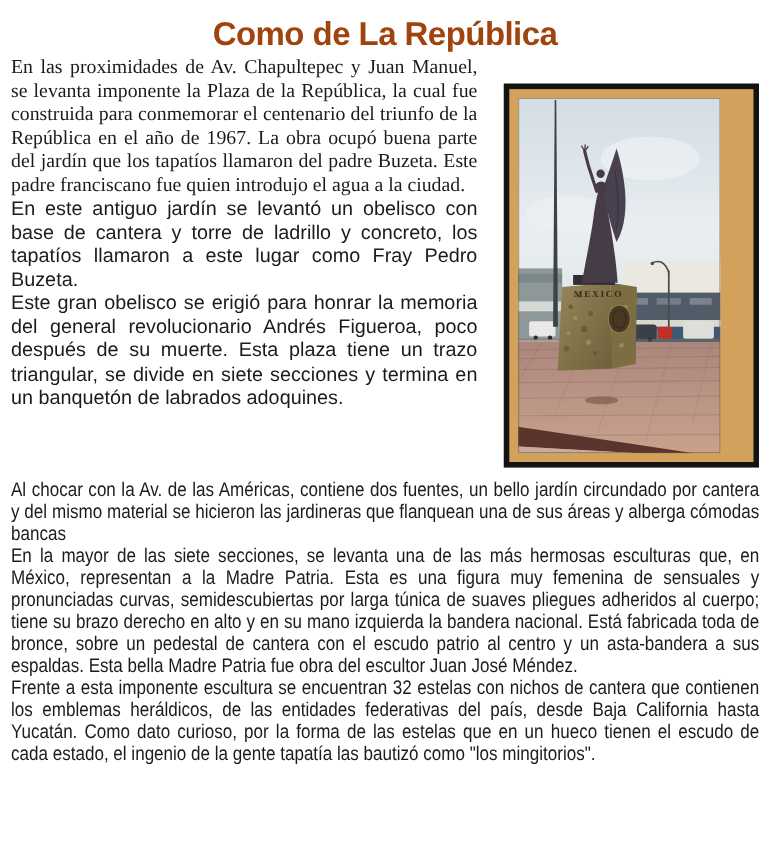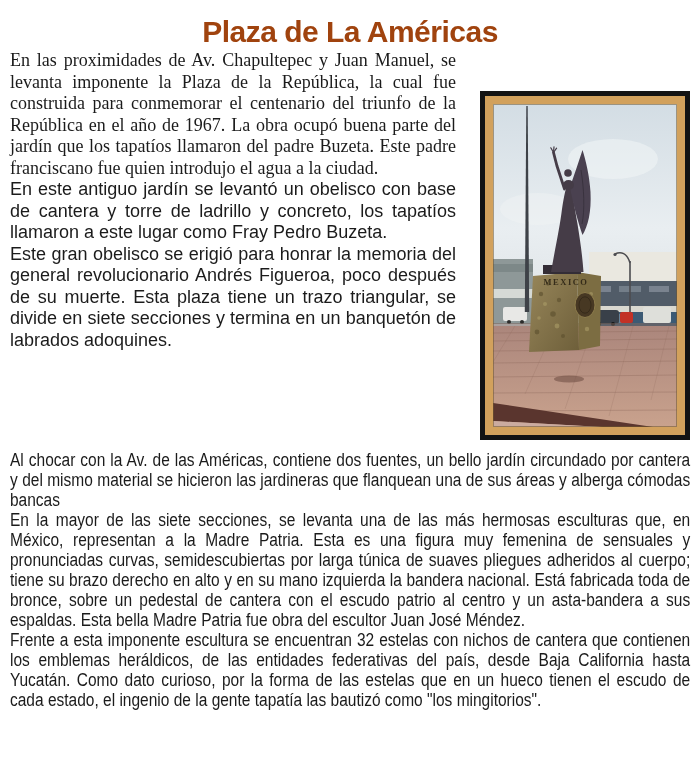--- a/index.html
+++ b/index.html
@@ -16,23 +16,23 @@
     text-align: center;
     font-size: 30px;
     line-height: 36px;
     font-weight: bold;
     letter-spacing: -0.5px;
     color: var(--title, #a0430e);
   }
 
   .photo-frame {
     float: right;
-    width: 210px; height: 349px;
+    width: 232px; height: 349px;
     box-sizing: border-box;
-    margin: 41px 0 10px 24px;
+    margin: 26px 0 10px 24px;
     border: 5px solid var(--frame-outer, #131313);
     background: var(--frame-inner, #d2a15c);
     padding: 8px;
   }
   .photo-frame svg { display: block; }
 
   p.col {
     font-size: 18px;
     line-height: 21.5px;
     text-align: justify;
@@ -53,21 +53,21 @@
     transform-origin: 0 0;
   }
   .para-3 { margin-top: 27px; clear: right; }
   .para-4 { margin-top: 6px; }
 </style>
 </head>
 <body>
 
 <div class="page">
 
-  <h1 class="title">Plaza de La Américas</h1>
+  <h1 class="title">Como de La República</h1>
 
   <div class="photo-frame">
     <svg width="184" height="323" viewBox="0 0 184 323">
       <defs>
         <linearGradient id="skyGrad" x1="0" y1="0" x2="0" y2="1">
           <stop offset="0" stop-color="#d3dde4"></stop>
           <stop offset="0.55" stop-color="#e9eef1"></stop>
           <stop offset="1" stop-color="#dde2e5"></stop>
         </linearGradient>
         <linearGradient id="groundGrad" x1="0" y1="0" x2="0" y2="1">

